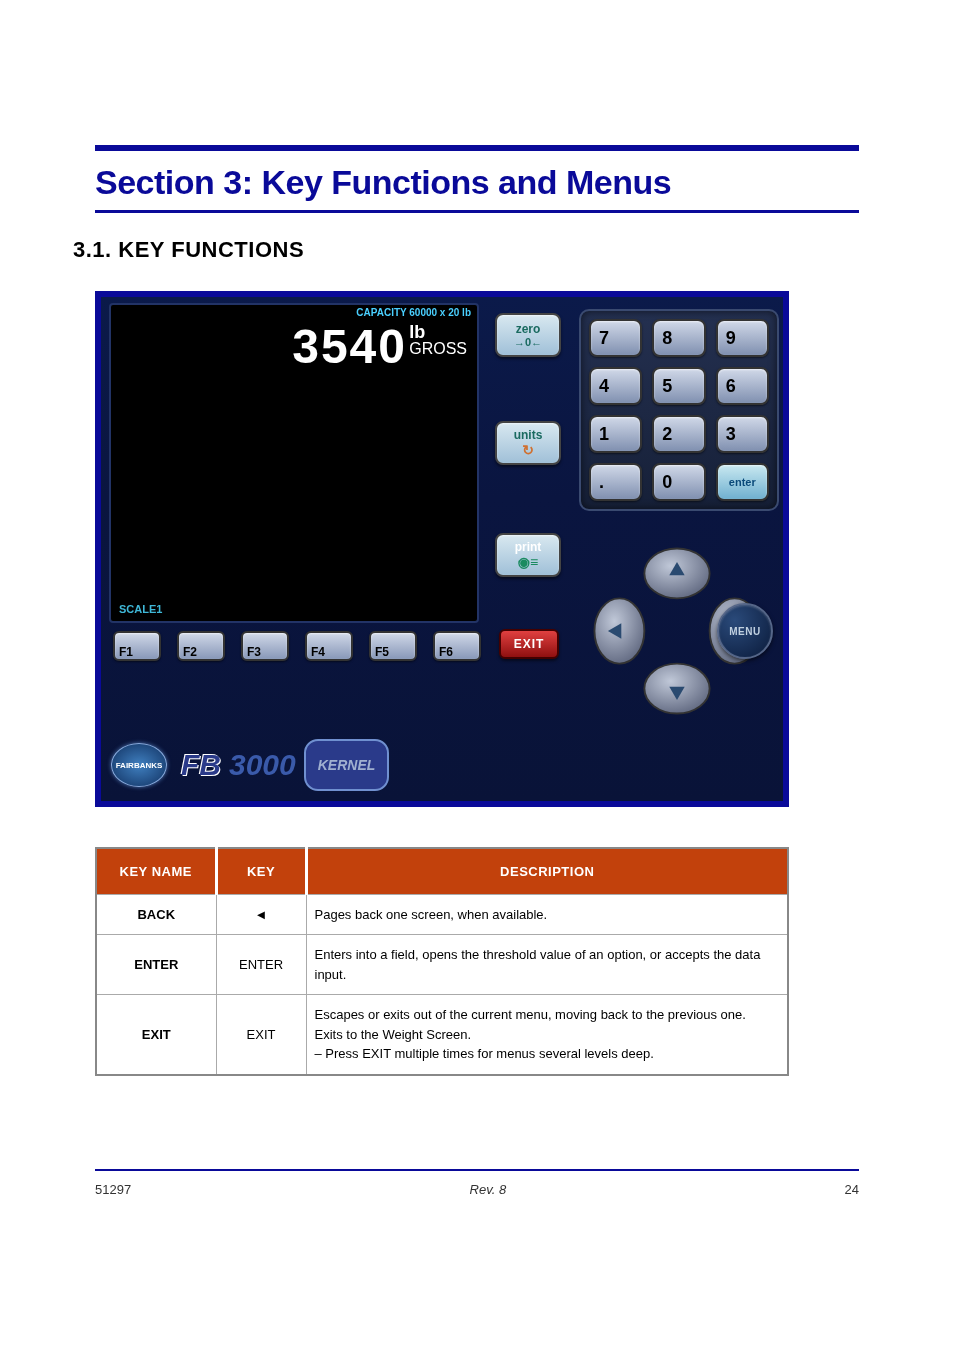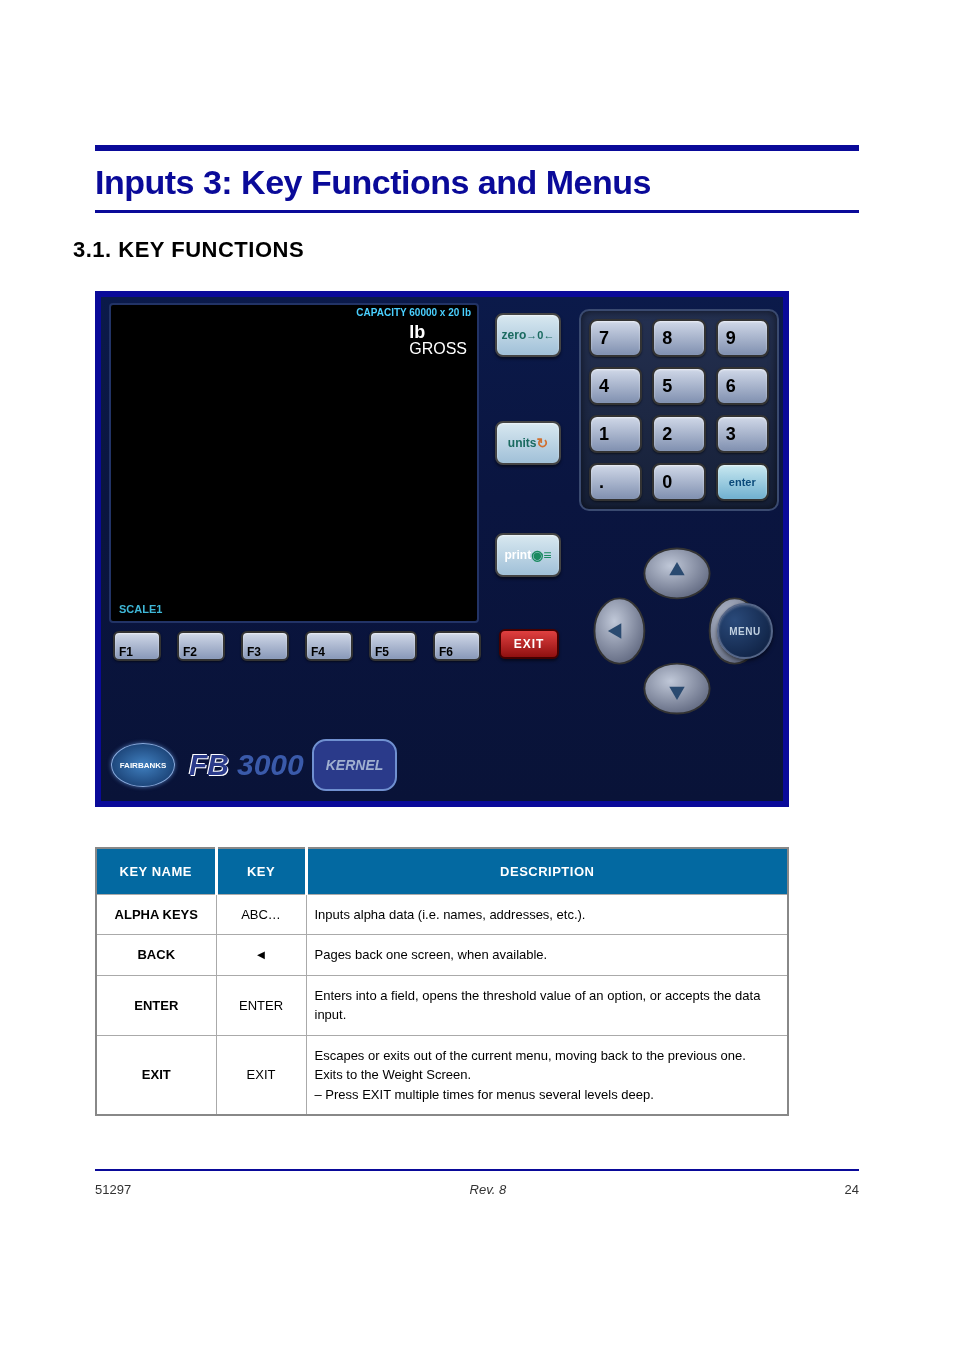--- a/index.html
+++ b/index.html
@@ -111,21 +111,21 @@
     font-size: 12px;
     color: #28604a;
     display: flex;
     align-items: center;
     justify-content: center;
     padding: 4px 6px;
   }
   .btn-soft {
     background: linear-gradient(180deg, #d8e8f0, #a0c0d8);
     color: #1a6a60;
-    flex-direction: row;
+    flex-direction: column;
   }
   .btn-zero { left: 394px; top: 16px; width: 66px; height: 44px; }
   .btn-units { left: 394px; top: 124px; width: 66px; height: 44px; }
   .btn-print { left: 394px; top: 236px; width: 66px; height: 44px; }
 
   .numpad {
     position: absolute;
     left: 478px; top: 12px;
     width: 200px;
     background: linear-gradient(180deg, #243050, #162038);
@@ -221,21 +221,21 @@
   }
 
   .brand {
     position: absolute;
     left: 10px; bottom: 10px;
     display: flex;
     align-items: center;
     gap: 14px;
   }
   .brand-logo {
-    width: 64px; height: 44px;
+    width: 56px; height: 44px;
     background: radial-gradient(ellipse at center, #4080c0 0%, #103060 100%);
     border-radius: 50%;
     display: flex; align-items: center; justify-content: center;
     color: #fff;
     font-size: 8px;
     font-weight: bold;
     border: 1px solid #88aadd;
     box-shadow: 0 0 4px rgba(120,180,255,0.6);
   }
   .brand-text {
@@ -257,21 +257,21 @@
     border: 2px solid #7090d0;
   }
 
   
   table.key-fn {
     width: 694px;
     border-collapse: collapse;
     border: 2px solid #888;
   }
   table.key-fn th {
-    background: #0369a1;
+    background: #c2410c;
     color: #fff;
     font-family: "Arial Black", Arial, sans-serif;
     font-size: 13px;
     font-weight: 900;
     height: 46px;
     border-left: 3px solid #fff;
     text-align: center;
     letter-spacing: 0.5px;
   }
   table.key-fn th:first-child { border-left: none; }
@@ -302,28 +302,29 @@
     font-size: 13px;
     color: #333;
   }
   .footer-row .rev { font-style: italic; }
 </style>
 </head>
 <body>
 
 <div class="page">
   <div class="top-rule"></div>
-  <div class="section-title">Inputs 3: Key Functions and Menus</div>
+  <div class="section-title">Section 3: Key Functions and Menus</div>
   <div class="under-rule"></div>
 
   <div class="subtitle">3.1.  KEY FUNCTIONS</div>
 
   <div class="device">
     <div class="display-area">
       <div class="capacity">CAPACITY 60000 x 20 lb</div>
+      <div class="readout">3540</div>
       <div class="units-block">
         <div class="units-lb">lb</div>
         <div class="units-gross">GROSS</div>
       </div>
       <div class="scale-label">SCALE1</div>
     </div>
 
     <div class="btn btn-soft btn-zero">
       <span>zero</span>
       <span style="font-size:11px;color:#1a6a60;">→0←</span>
@@ -395,25 +396,20 @@
 
   <table class="key-fn">
     <thead>
       <tr>
         <th style="width:120px">KEY NAME</th>
         <th style="width:90px">KEY</th>
         <th>DESCRIPTION</th>
       </tr>
     </thead>
     <tbody>
-      <tr>
-        <td class="b">ALPHA KEYS</td>
-        <td class="c">ABC…</td>
-        <td class="desc">Inputs alpha data (i.e. names, addresses, etc.).</td>
-      </tr>
       <tr>
         <td class="b">BACK</td>
         <td class="c">◄</td>
         <td class="desc">Pages back one screen, when available.</td>
       </tr>
       <tr>
         <td class="b">ENTER</td>
         <td class="c">ENTER</td>
         <td class="desc">Enters into a field, opens the threshold value of an option, or accepts the data input.</td>
       </tr>

